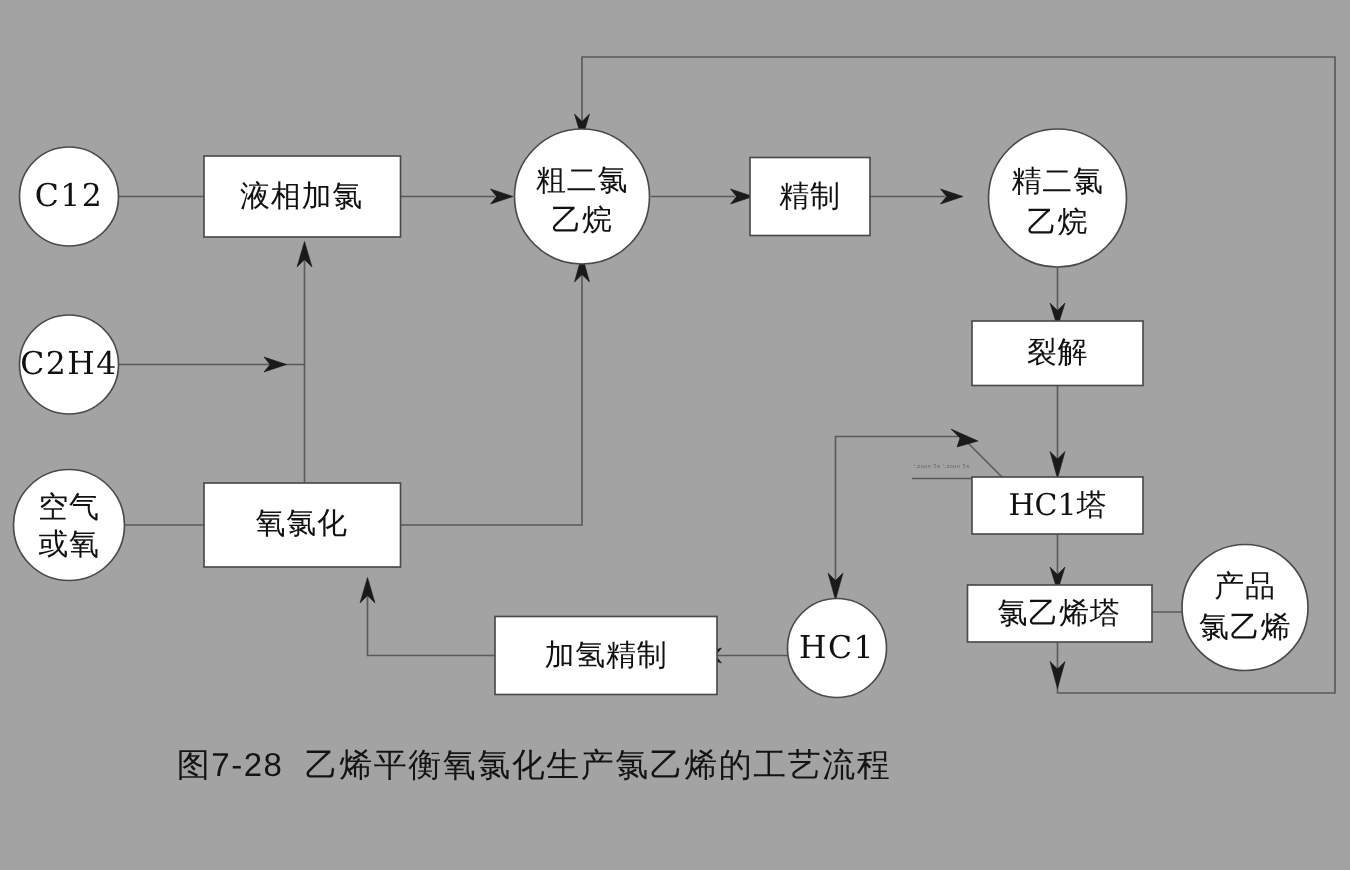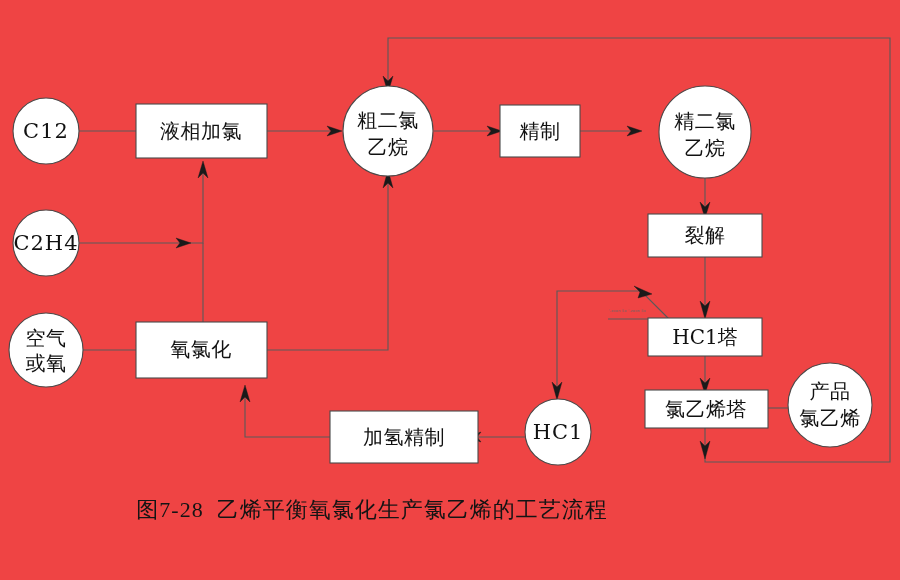--- a/index.html
+++ b/index.html
@@ -4,21 +4,21 @@
 <style>
   html, body {
     margin: 0;
     padding: 0;
     background: #ffffff;
   }
   #page {
     position: relative;
     width: 900px;
     height: 580px;
-    background: #ef4444;
+    background: #a3a3a3;
     font-family: "DejaVu Sans", "Liberation Sans", sans-serif;
     overflow: hidden;
   }
   svg#flow {
     position: absolute;
     left: 0; top: 0;
     width: 900px;
     height: 580px;
   }
   .node-box {
@@ -66,25 +66,25 @@
   }
   .micro {
     font-family: "DejaVu Sans", "Liberation Sans", sans-serif;
     font-size: 3.6px;
     fill: #666666;
     text-anchor: start;
     letter-spacing: 0.2px;
   }
   .caption {
     position: absolute;
-    left: 16px;
+    left: 0;
     top: 495px;
     width: 712px;
     text-align: center;
-    font-family: Liberation Serif, serif;
+    font-family: Liberation Sans, sans-serif;
     font-size: 22px;
     color: #141414;
     letter-spacing: 1px;
     white-space: pre;
   }
 </style>
 </head>
 <body>
 
 <div id="page">

